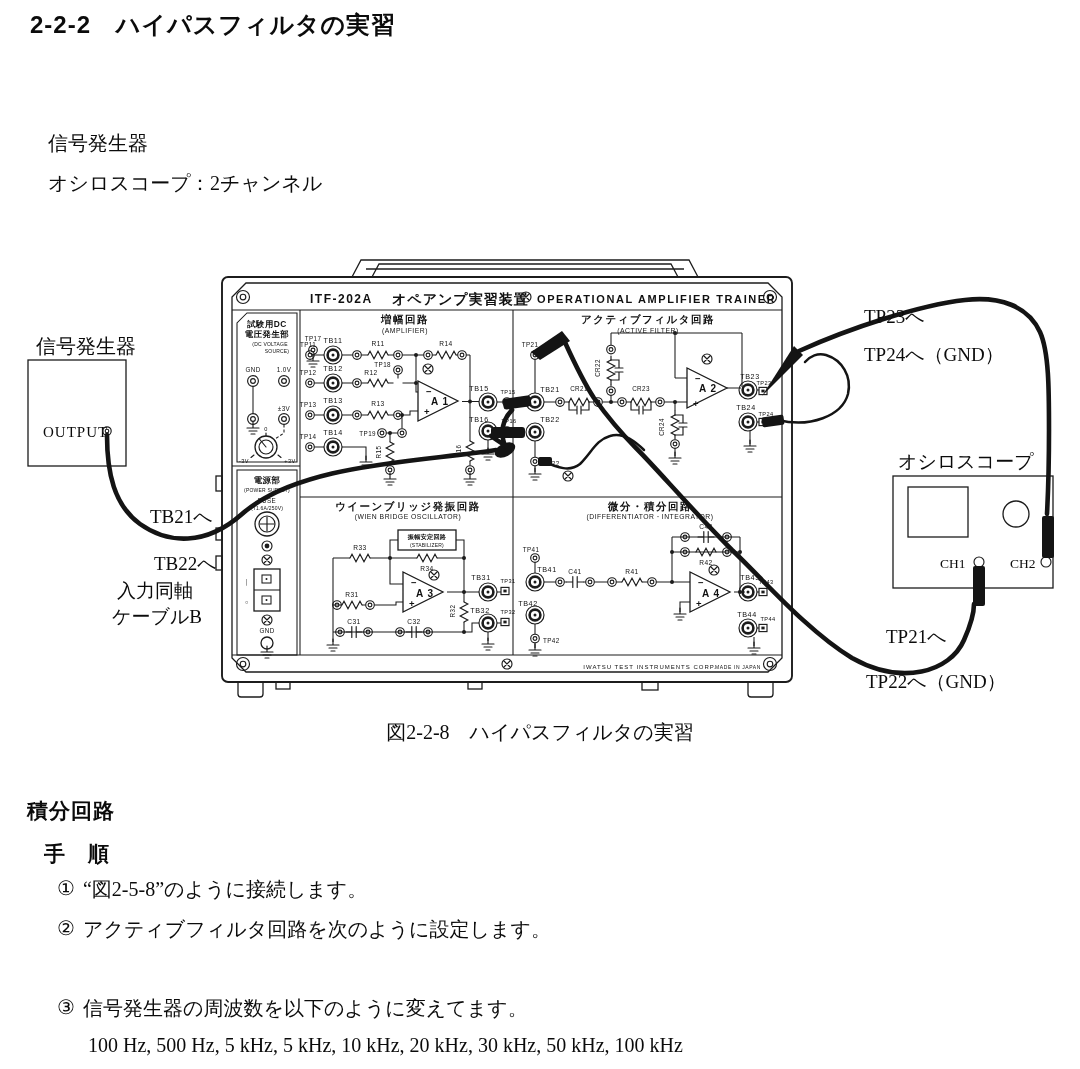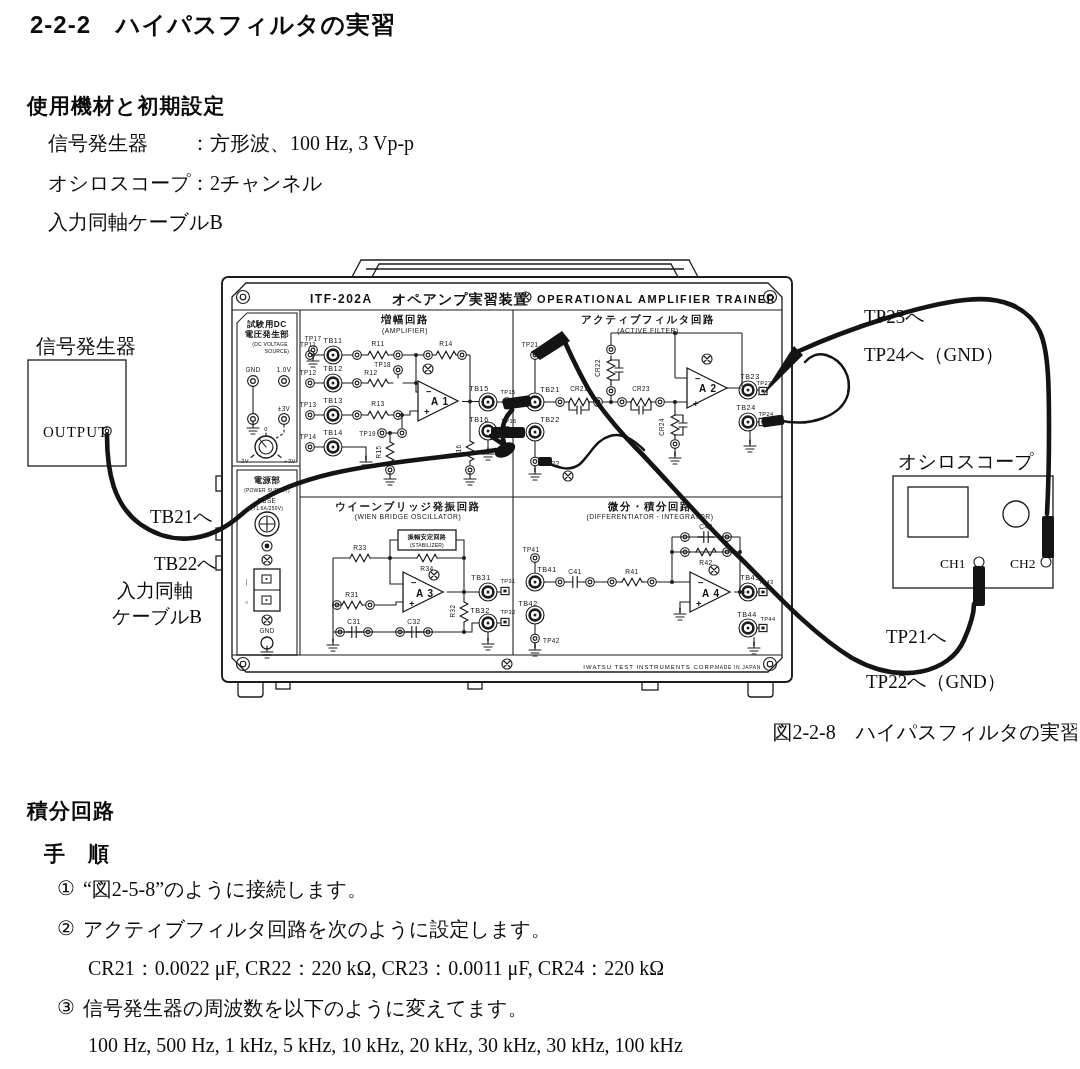--- a/index.html
+++ b/index.html
@@ -3,21 +3,21 @@
 <meta charset="utf-8">
 <style>
   html,body{margin:0;padding:0;background:#fff}
   #page{position:relative;width:1077px;height:1069px;background:#fff;overflow:hidden;color:#0b0b0b}
   .abs{position:absolute}
   .h1{font:bold 24px "Liberation Sans","DejaVu Sans",sans-serif;letter-spacing:1px}
   .h2{font:bold 21px "Liberation Sans","DejaVu Sans",sans-serif;letter-spacing:1px}
   .body-t{font:20px "Liberation Serif","DejaVu Serif",serif;white-space:pre}
   .eq{display:flex}
   .eq .lab{width:142px}
-  .cap{left:0;width:1080px;text-align:right}
+  .cap{left:0;width:1080px;text-align:center}
   .step{display:flex;gap:8px}
   
   .ln{stroke:#1c1c1c;stroke-width:1.15;fill:none;stroke-linecap:round}
   .w{stroke:#1c1c1c;stroke-width:1.05;fill:none}
   .bx{stroke:#1c1c1c;stroke-width:1.3;fill:none}
   .bx2{stroke:#1c1c1c;stroke-width:1.9;fill:#fff}
   .dt{fill:#1c1c1c;stroke:none}
   .cab{stroke:#141414;stroke-width:4.6;fill:none;stroke-linecap:round}
   .cab2{stroke:#141414;stroke-width:2.5;fill:none;stroke-linecap:round}
   .plug{fill:#141414;stroke:none}
@@ -43,31 +43,28 @@
   .ser2{font-family:"Liberation Serif","DejaVu Serif",serif;font-size:20px;fill:#0b0b0b}
   .ser3{font-family:"Liberation Serif","DejaVu Serif",serif;font-size:15px;letter-spacing:1px;fill:#0b0b0b}
   .ser4{font-family:"Liberation Serif","DejaVu Serif",serif;font-size:13.5px;fill:#0b0b0b}
 </style>
 </head>
 <body>
 
 <div id="page">
 
   <div class="abs h1" style="left:30px;top:9px">2-2-2　ハイパスフィルタの実習</div>
-  <div class="abs h2" style="left:27px;top:92px">使用機材と初期設定</div>
 
   <div class="abs body-t eq" style="left:48px;top:130px">
     <span class="lab">信号発生器</span>
-    <span>：方形波、100 Hz, 3 Vp-p</span>
   </div>
   <div class="abs body-t eq" style="left:48px;top:170px">
     <span class="lab">オシロスコープ</span>
     <span>：2チャンネル</span>
   </div>
-  <div class="abs body-t" style="left:48px;top:209px">入力同軸ケーブルB</div>
 
   <svg class="abs" style="left:0;top:255px" width="1080" height="460" viewBox="0 255 1080 460">
     <defs>
       <g id="tsm">
           <circle r="4.3" class="ln"></circle>
           <circle r="1.9" class="ln"></circle>
         </g>
       <g id="tmd">
           <circle r="5.4" class="ln"></circle>
           <circle r="2.4" class="ln"></circle>
@@ -478,20 +475,19 @@
   <div class="abs h2" style="left:44px;top:840px">手　順</div>
 
   <div class="abs body-t step" style="left:57px;top:876px">
     <span>①</span>
     <span>“図2-5-8”のように接続します。</span>
   </div>
   <div class="abs body-t step" style="left:57px;top:916px">
     <span>②</span>
     <span>アクティブフィルタ回路を次のように設定します。</span>
   </div>
-  <div class="abs body-t" style="left:88px;top:955px">CR21：0.0022 μF, CR22：220 kΩ, CR23：0.0011 μF, CR24：220 kΩ</div>
   <div class="abs body-t step" style="left:57px;top:995px">
     <span>③</span>
     <span>信号発生器の周波数を以下のように変えてます。</span>
   </div>
-  <div class="abs body-t" style="left:88px;top:1034px">100 Hz, 500 Hz, 1 kHz, 5 kHz, 10 kHz, 20 kHz, 30 kHz, 30 kHz, 100 kHz</div>
+  <div class="abs body-t" style="left:88px;top:1034px">100 Hz, 500 Hz, 5 kHz, 5 kHz, 10 kHz, 20 kHz, 30 kHz, 50 kHz, 100 kHz</div>
 
 </div>
 
 </body></html>

